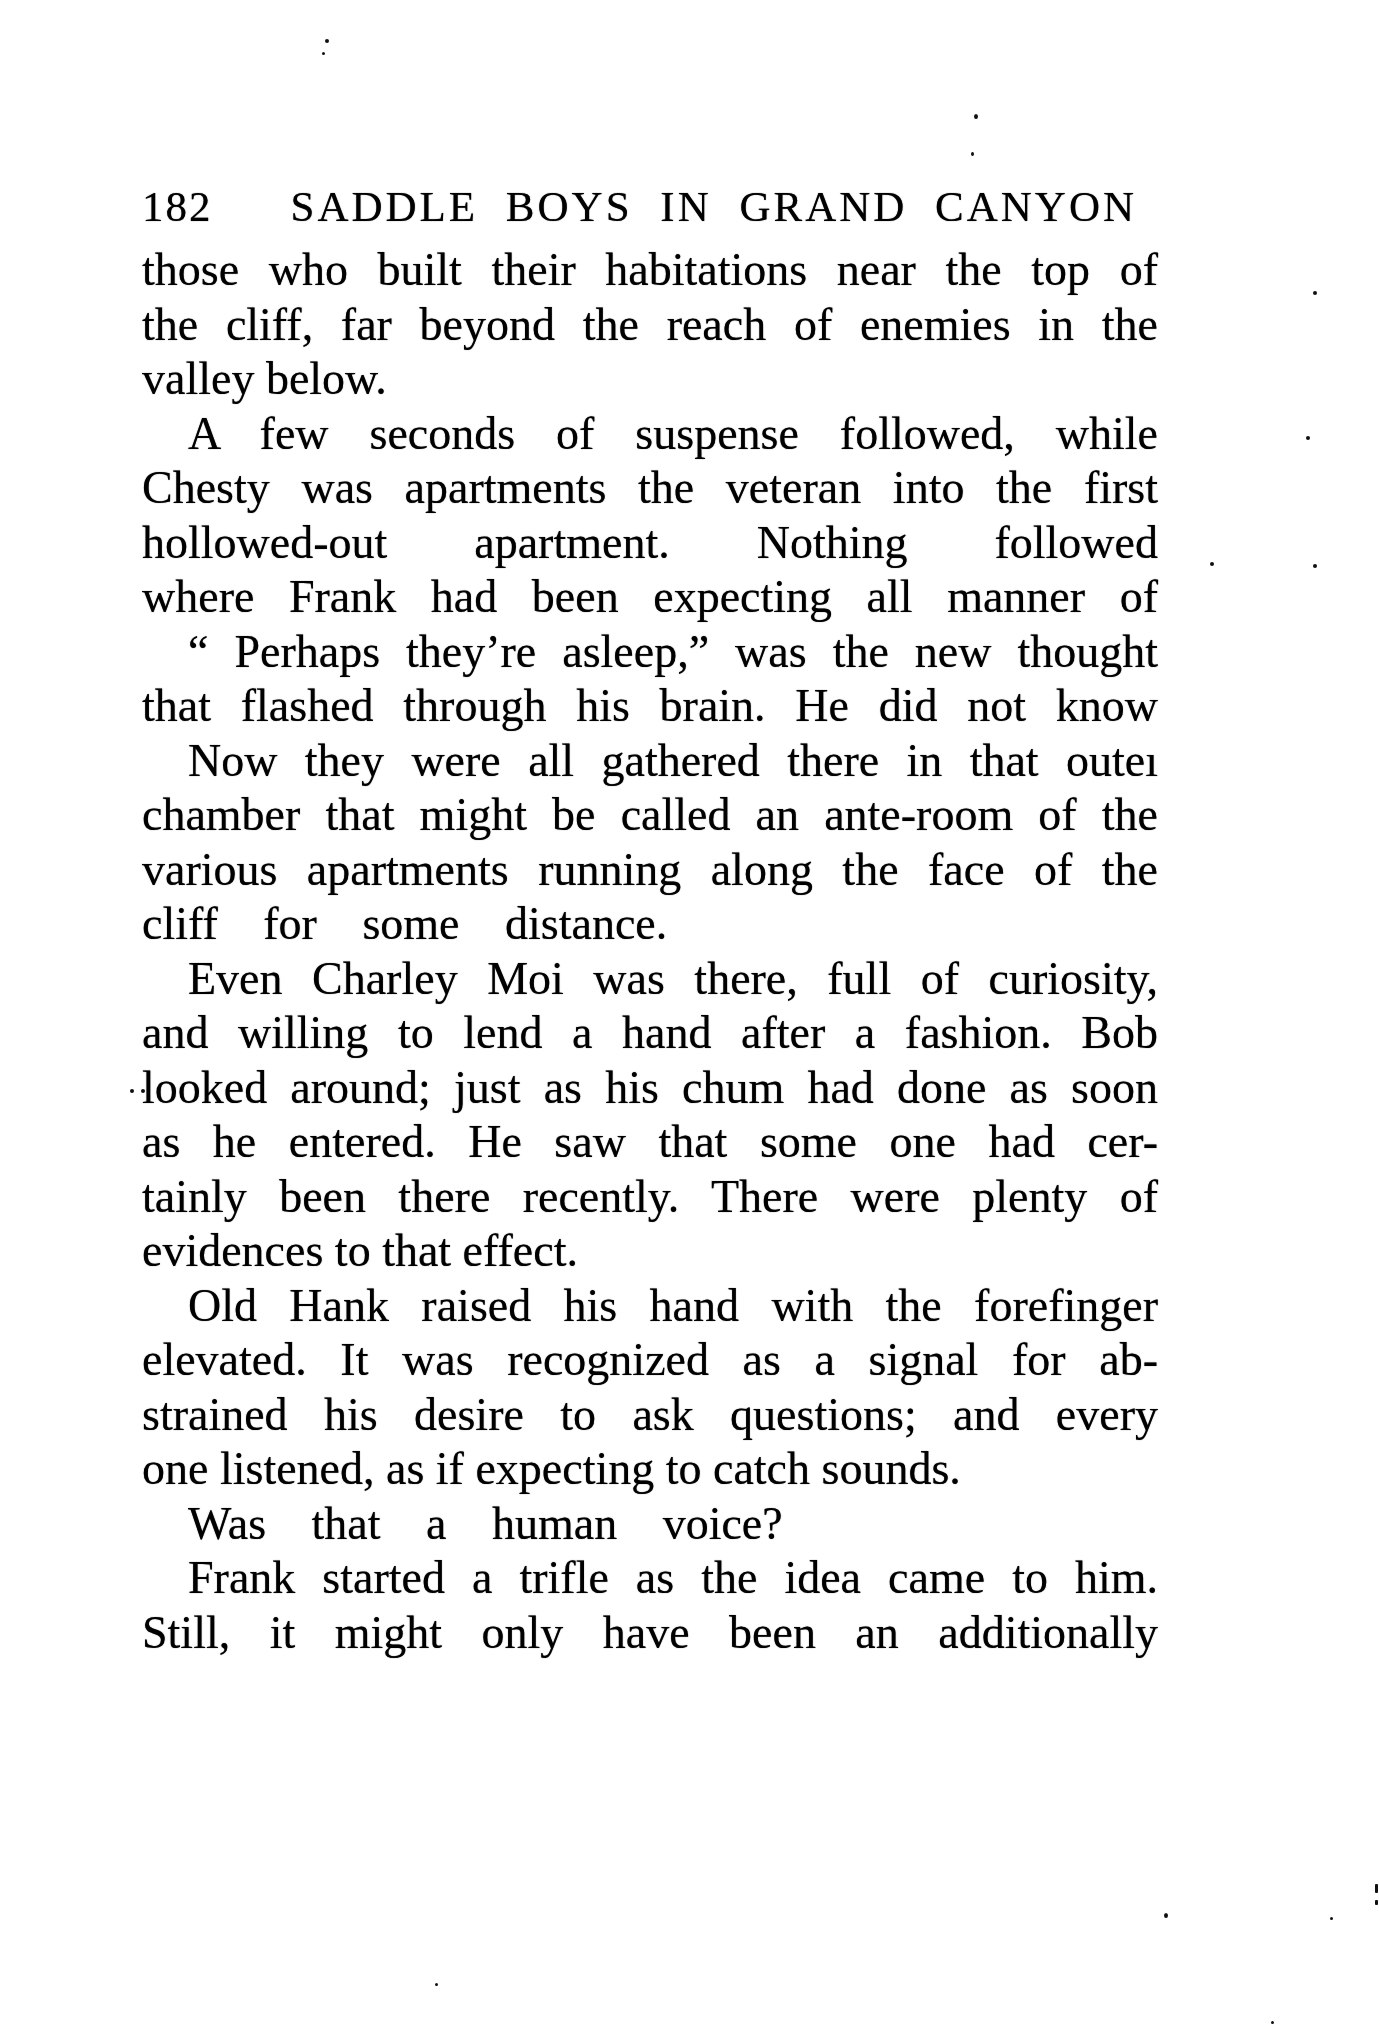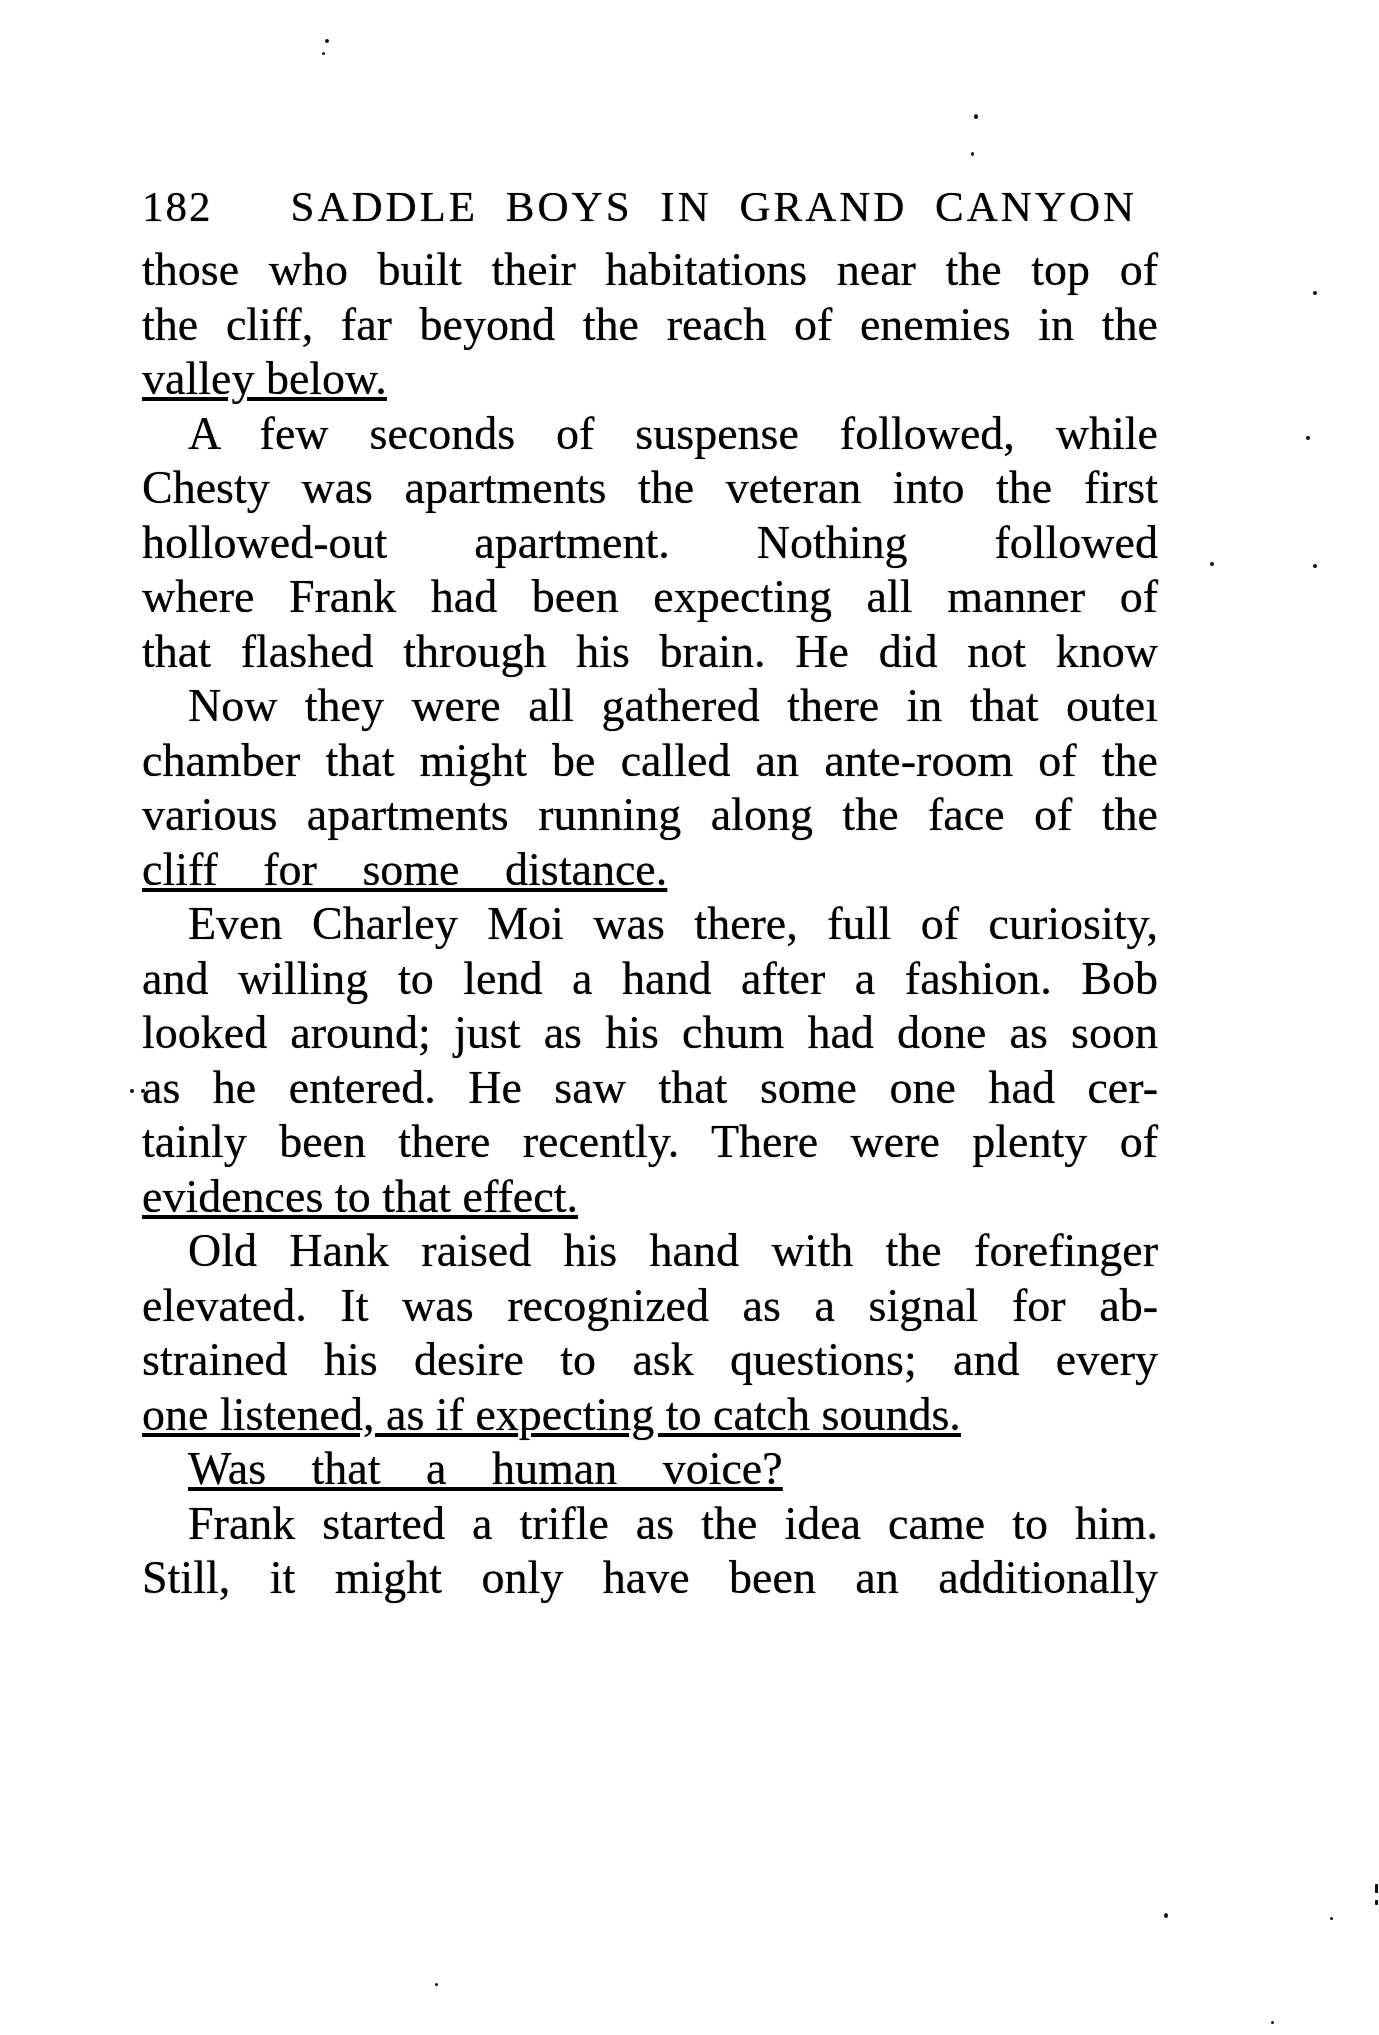--- a/index.html
+++ b/index.html
@@ -51,21 +51,20 @@
     text-shadow: 0 0 1px rgba(0,0,0,0.7);
   }
   .line {
     height: 54.5px;
     white-space: nowrap;
     text-align: justify;
     text-align-last: justify;
   }
   .line.end {
     text-align-last: left;
-    text-decoration: underline;
   }
   .line.indent {
     padding-left: 46px;
   }
   .line.sp2 {
     word-spacing: 34px;
   }
   
   .speck {
     position: absolute;
@@ -84,20 +83,21 @@
   </div>
 
   <div class="textcol">
     <div class="line">those who built their habitations near the top of</div>
     <div class="line">the cliff, far beyond the reach of enemies in the</div>
     <div class="line end">valley below.</div>
     <div class="line indent">A few seconds of suspense followed, while</div>
     <div class="line">Chesty was apartments the veteran into the first</div>
     <div class="line">hollowed-out apartment. Nothing followed</div>
     <div class="line">where Frank had been expecting all manner of</div>
+    <div class="line indent">“ Perhaps they’re asleep,” was the new thought</div>
     <div class="line">that flashed through his brain. He did not know</div>
     <div class="line indent">Now they were all gathered there in that outeı</div>
     <div class="line">chamber that might be called an ante-room of the</div>
     <div class="line">various apartments running along the face of the</div>
     <div class="line end sp2">cliff for some distance.</div>
     <div class="line indent">Even Charley Moi was there, full of curiosity,</div>
     <div class="line">and willing to lend a hand after a fashion. Bob</div>
     <div class="line">looked around; just as his chum had done as soon</div>
     <div class="line">as he entered. He saw that some one had cer-</div>
     <div class="line">tainly been there recently. There were plenty of</div>

